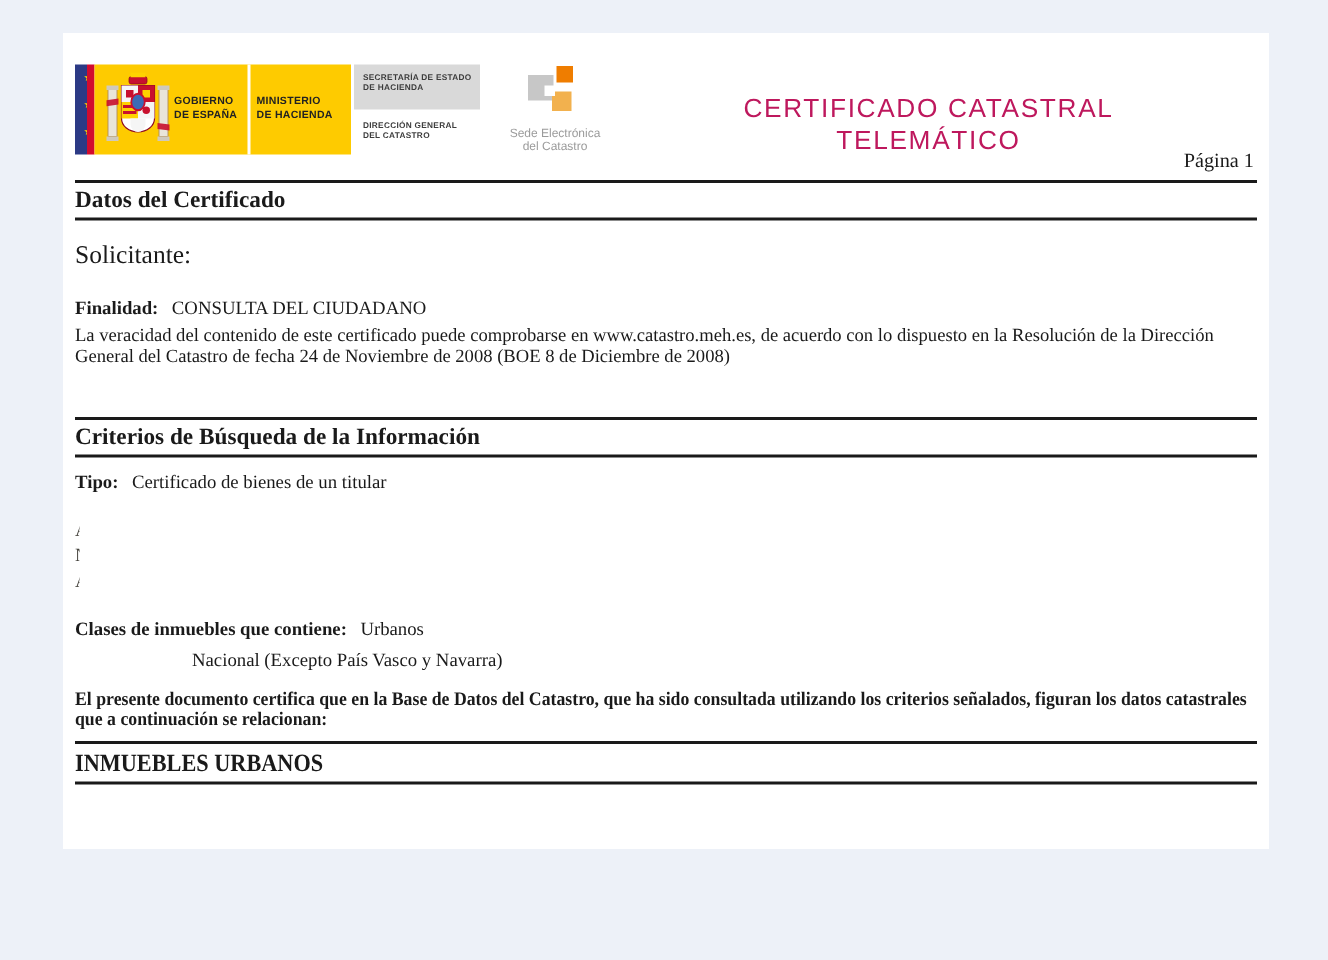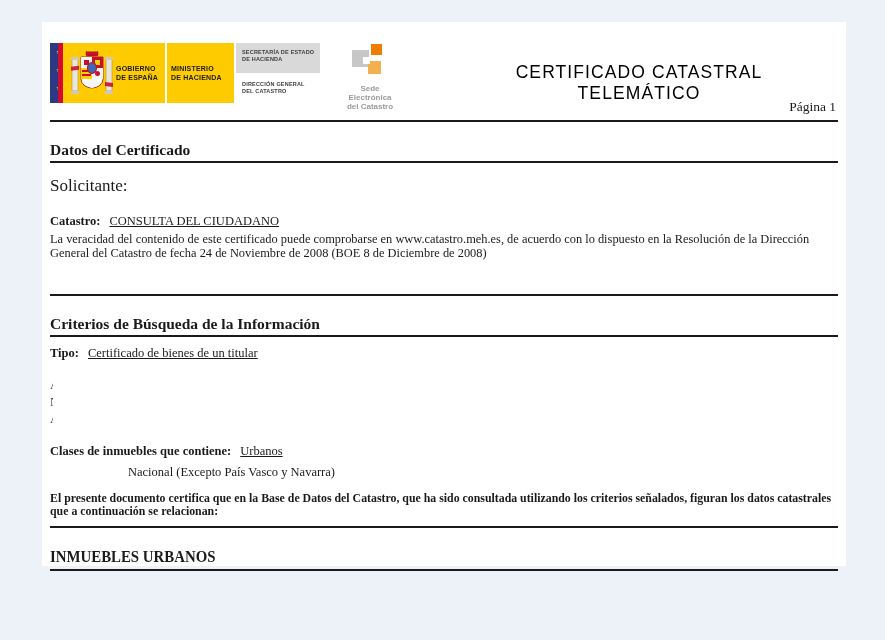--- a/index.html
+++ b/index.html
@@ -49,44 +49,44 @@
   .sede-block { margin-left:18px; width:64px; position:relative; }
   .sede-squares { position:relative; width:40px; height:38px; margin:0 auto; }
   .sq { position:absolute; }
   .sq-gray  { left:2px;  top:7px;  width:17px; height:17px; background:#c7c7c7; }
   .sq-amber { left:18px; top:18px; width:13px; height:13px; background:#f2b14e; }
   .sq-orange{ left:21px; top:1px;  width:11px; height:11px; background:#ef7d00; }
   .sq-white { left:13px; top:14px; width:7px;  height:7px;  background:#ffffff; }
   .sede-text {
     margin-top:3px; text-align:center;
     font-family:"Liberation Sans", sans-serif;
-    font-size:8px; line-height:9px; color:#9b9b9b; white-space:pre-line;font-weight:bold;
+    font-size:8px; line-height:9px; color:#9b9b9b; white-space:pre-line;
   }
   .doc-title {
-    position:absolute; left:412px; top:40px; width:370px;
+    position:absolute; left:392px; top:40px; width:370px;
     text-align:center;
     font-family:"Liberation Sans", sans-serif;
-    font-size:17.5px; letter-spacing:1.1px; color:#000000;
+    font-size:17.5px; letter-spacing:1.1px; color:#be185d;
   }
   .page-number {
     position:absolute; top:77px; right:10px;
     font-size:13.5px;
   }
 
   
   .content { position:absolute; left:8px; top:98px; width:788px; }
   .section-head {
     border-top:2px solid #1a1a1a;
     border-bottom:2px solid #1a1a1a;
-    padding:19px 0 2px 0;
+    padding:3px 0 2px 0;
     font-size:15.5px; font-weight:bold;
   }
   .line { font-size:12.5px; line-height:15px; }
   .lbl { font-weight:bold; }
-  .val { margin-left:9px;text-decoration:underline; }
+  .val { margin-left:9px; }
   .solicitante { margin-top:13px; font-weight:normal; font-size:17px; }
   .finalidad-row { margin-top:18px; }
   .veracidad { margin-top:3px; font-size:12.4px; line-height:14px; }
   .csv-row { font-size:12.4px; line-height:14px; }
   .sec-criterios { margin-top:34px; }
   .tipo-row { margin-top:9px; }
   .redacted-list { margin-top:17px; }
   .redacted-line { height:17px; font-size:12.5px; }
   .redacted-frag { display:inline-block; width:3px; overflow:hidden; color:#42403a; }
   .clases-row { margin-top:15px; }
@@ -166,21 +166,21 @@
   <div class="doc-title">CERTIFICADO CATASTRAL TELEMÁTICO</div>
   <div class="page-number">Página 1</div>
 
   <div class="content">
 
     <div class="section-head">Datos del Certificado</div>
 
     <div class="solicitante">Solicitante:</div>
 
     <div class="line finalidad-row">
-      <span class="lbl">Catastro:</span><span class="val">CONSULTA DEL CIUDADANO</span>
+      <span class="lbl">Finalidad:</span><span class="val">CONSULTA DEL CIUDADANO</span>
     </div>
     <div class="veracidad">La veracidad del contenido de este certificado puede comprobarse en www.catastro.meh.es, de acuerdo con lo dispuesto en la Resolución de la Dirección General del Catastro de fecha 24 de Noviembre de 2008 (BOE 8 de Diciembre de 2008)</div>
 
     <div class="section-head sec-criterios">Criterios de Búsqueda de la Información</div>
 
     <div class="line tipo-row">
       <span class="lbl">Tipo:</span><span class="val">Certificado de bienes de un titular</span>
     </div>
 
     <div class="redacted-list">

